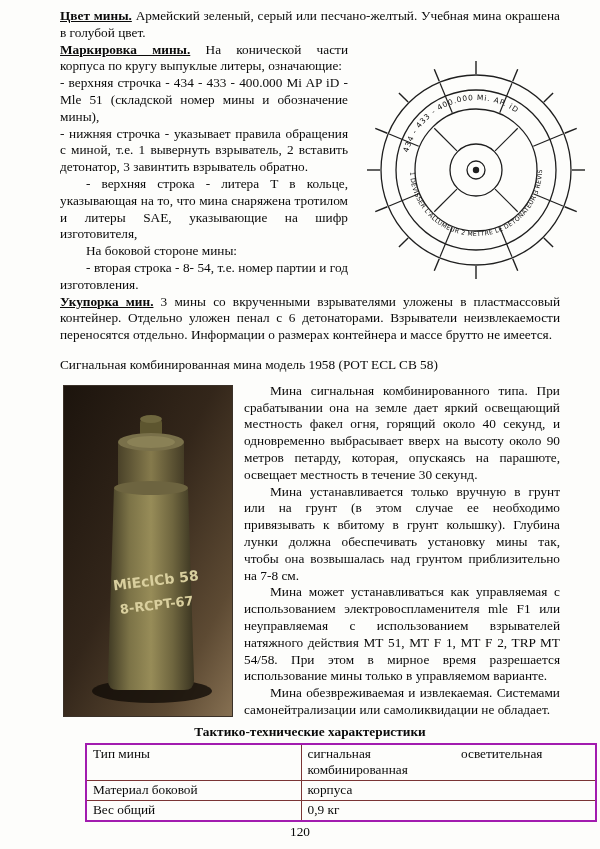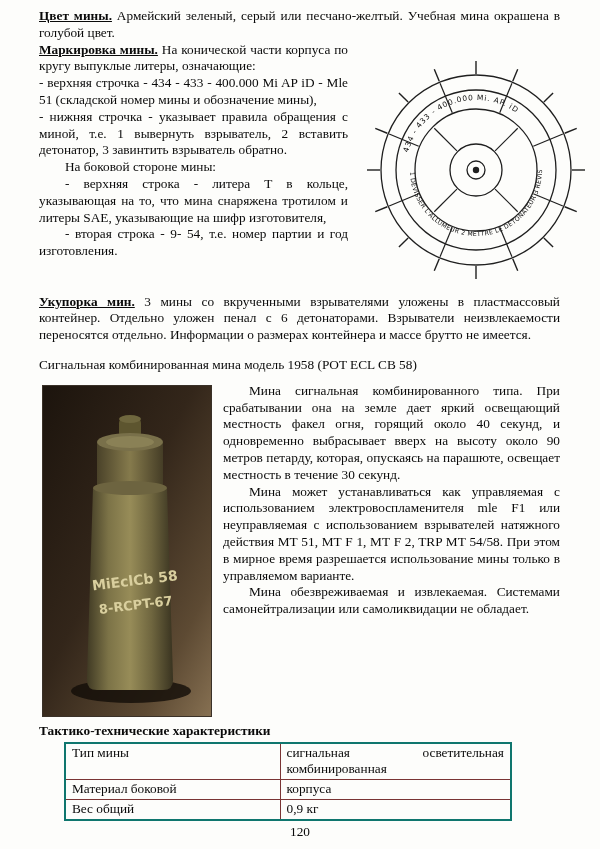--- a/index.html
+++ b/index.html
@@ -2,33 +2,33 @@
 <html><head>
 <meta charset="utf-8">
 <style>
   * { box-sizing: border-box; }
   html, body { margin: 0; padding: 0; background: #9a9a9a; }
   .page {
     width: 600px; height: 849px; margin: 0 auto; position: relative; overflow: hidden;
     background: #fdfdfb; color: #0a0a0a;
     font-family: "Liberation Serif", "DejaVu Serif", serif;
     font-size: 13.3px; line-height: 16.8px;
-    padding: 8px 40px 0 39px;
+    padding: 8px 40px 0 60px;
   }
   p.para { margin: 0; text-align: justify; }
   .runin { font-weight: bold; text-decoration: underline; }
   .ind { text-indent: 26px; }
   .diagram-float { float: right; width: 240px; height: 244px; margin: 6px -36px 2px 8px; }
   .photo-float { float: left; width: 168px; height: 330px; margin: 3px 12px 2px 4px;
                  outline: 1px solid #3a3128; }
   .clear { clear: both; height: 0; }
   .section-heading { text-align: left; font-weight: normal; margin: 13px 0 9px 0; }
-  .table-title { text-align: left; font-weight: bold; margin: 5px 0 2px 0; }
-  table.specs { border-collapse: collapse; width: 448px; margin: 2px 0 0 25px;
-                border: 2px solid #0f766e; }
+  .table-title { text-align: center; font-weight: bold; margin: 5px 0 2px 0; }
+  table.specs { border-collapse: collapse; width: 512px; margin: 2px 0 0 25px;
+                border: 2px solid #a21caf; }
   table.specs td { border: 1px solid #7a3434; padding: 1px 6px; vertical-align: top; }
   td.lbl { width: 215px; }
   .val-inner { max-width: 235px; text-align: justify; }
   .pagenum { position: absolute; left: 0; right: 0; bottom: 8px; text-align: center; }
 </style>
 </head>
 <body>
 
 <div class="page">
 
@@ -86,23 +86,23 @@
       <g fill="#111" font-family="DejaVu Sans, sans-serif">
         <text font-size="7.5" letter-spacing="0.8"><textPath href="#arcTop" startOffset="8%">434 - 433 - 400.000    Mi. AP. iD</textPath></text>
         <text font-size="6.2" letter-spacing="0.3"><textPath href="#arcBot" startOffset="1%">1 DEVISSER L'ALLUMEUR  2 METTRE LE DETONATEUR  3 REVISSER</textPath></text>
       </g>
     </svg>
   </div>
 
   <p class="para"><span class="runin">Маркировка мины.</span><span> На конической части корпуса по кругу выпуклые литеры, означающие:</span></p>
   <p class="para">- верхняя строчка - 434 - 433 - 400.000 Mi AP iD - Mle 51 (складской номер мины и обозначение мины),</p>
   <p class="para">- нижняя строчка - указывает правила обращения с миной, т.е. 1 вывернуть взрыватель, 2 вставить детонатор, 3 завинтить взрыватель обратно.</p>
+  <p class="para ind">- верхняя строка - литера Т в кольце, указывающая на то, что мина снаряжена тротилом и литеры SAE, указывающие на шифр изготовителя,</p>
   <p class="para ind">На боковой стороне мины:</p>
-  <p class="para ind">- верхняя строка - литера Т в кольце, указывающая на то, что мина снаряжена тротилом и литеры SAE, указывающие на шифр изготовителя,</p>
-  <p class="para ind">- вторая строка - 9- 54, т.е. номер партии и год изготовления.</p>
+  <p class="para ind">- вторая строка - 8- 54, т.е. номер партии и год изготовления.</p>
 
   <div class="clear"></div>
 
   <p class="para"><span class="runin">Укупорка мин.</span><span> 3 мины со вкрученными взрывателями уложены в пластмассовый контейнер. Отдельно уложен пенал с 6 детонаторами. Взрыватели неизвлекаемости переносятся отдельно. Информации о размерах контейнера и массе брутто не имеется.</span></p>
 
   <div class="section-heading">Сигнальная комбинированная мина модель 1958 (POT ECL CB 58)</div>
 
   <div class="photo-float">
     <svg viewBox="0 0 168 330" width="168" height="330">
       <defs>
@@ -137,20 +137,21 @@
         <ellipse cx="87" cy="102" rx="37" ry="7" fill="#6d6440"></ellipse>
       </g>
       <g transform="rotate(-7 87 205)" fill="#d9cf9e" font-family="DejaVu Sans, sans-serif" font-weight="bold">
         <text x="50" y="200" font-size="14">MiEclCb 58</text>
         <text x="54" y="224" font-size="13">8-RCPT-67</text>
       </g>
     </svg>
   </div>
 
   <p class="para ind">Мина сигнальная комбинированного типа. При срабатывании она на земле дает яркий освещающий местность факел огня, горящий около 40 секунд, и одновременно выбрасывает вверх на высоту около 90 метров петарду, которая, опускаясь на парашюте, освещает местность в течение 30 секунд.</p>
+  <p class="para ind">Мина устанавливается только вручную в грунт или на грунт (в этом случае ее необходимо привязывать к вбитому в грунт колышку). Глубина лунки должна обеспечивать установку мины так, чтобы она возвышалась над грунтом приблизительно на 7-8 см.</p>
   <p class="para ind">Мина может устанавливаться как управляемая с использованием электровоспламенителя mle F1 или неуправляемая с использованием взрывателей натяжного действия МТ 51, МТ F 1, МТ F 2, TRP МТ 54/58. При этом в мирное время разрешается использование мины только в управляемом варианте.</p>
   <p class="para ind">Мина обезвреживаемая и извлекаемая. Системами самонейтрализации или самоликвидации не обладает.</p>
 
   <div class="clear"></div>
 
   <div class="table-title">Тактико-технические характеристики</div>
   <table class="specs">
     <tbody>
         <tr>
       <td class="lbl">Тип мины</td>

